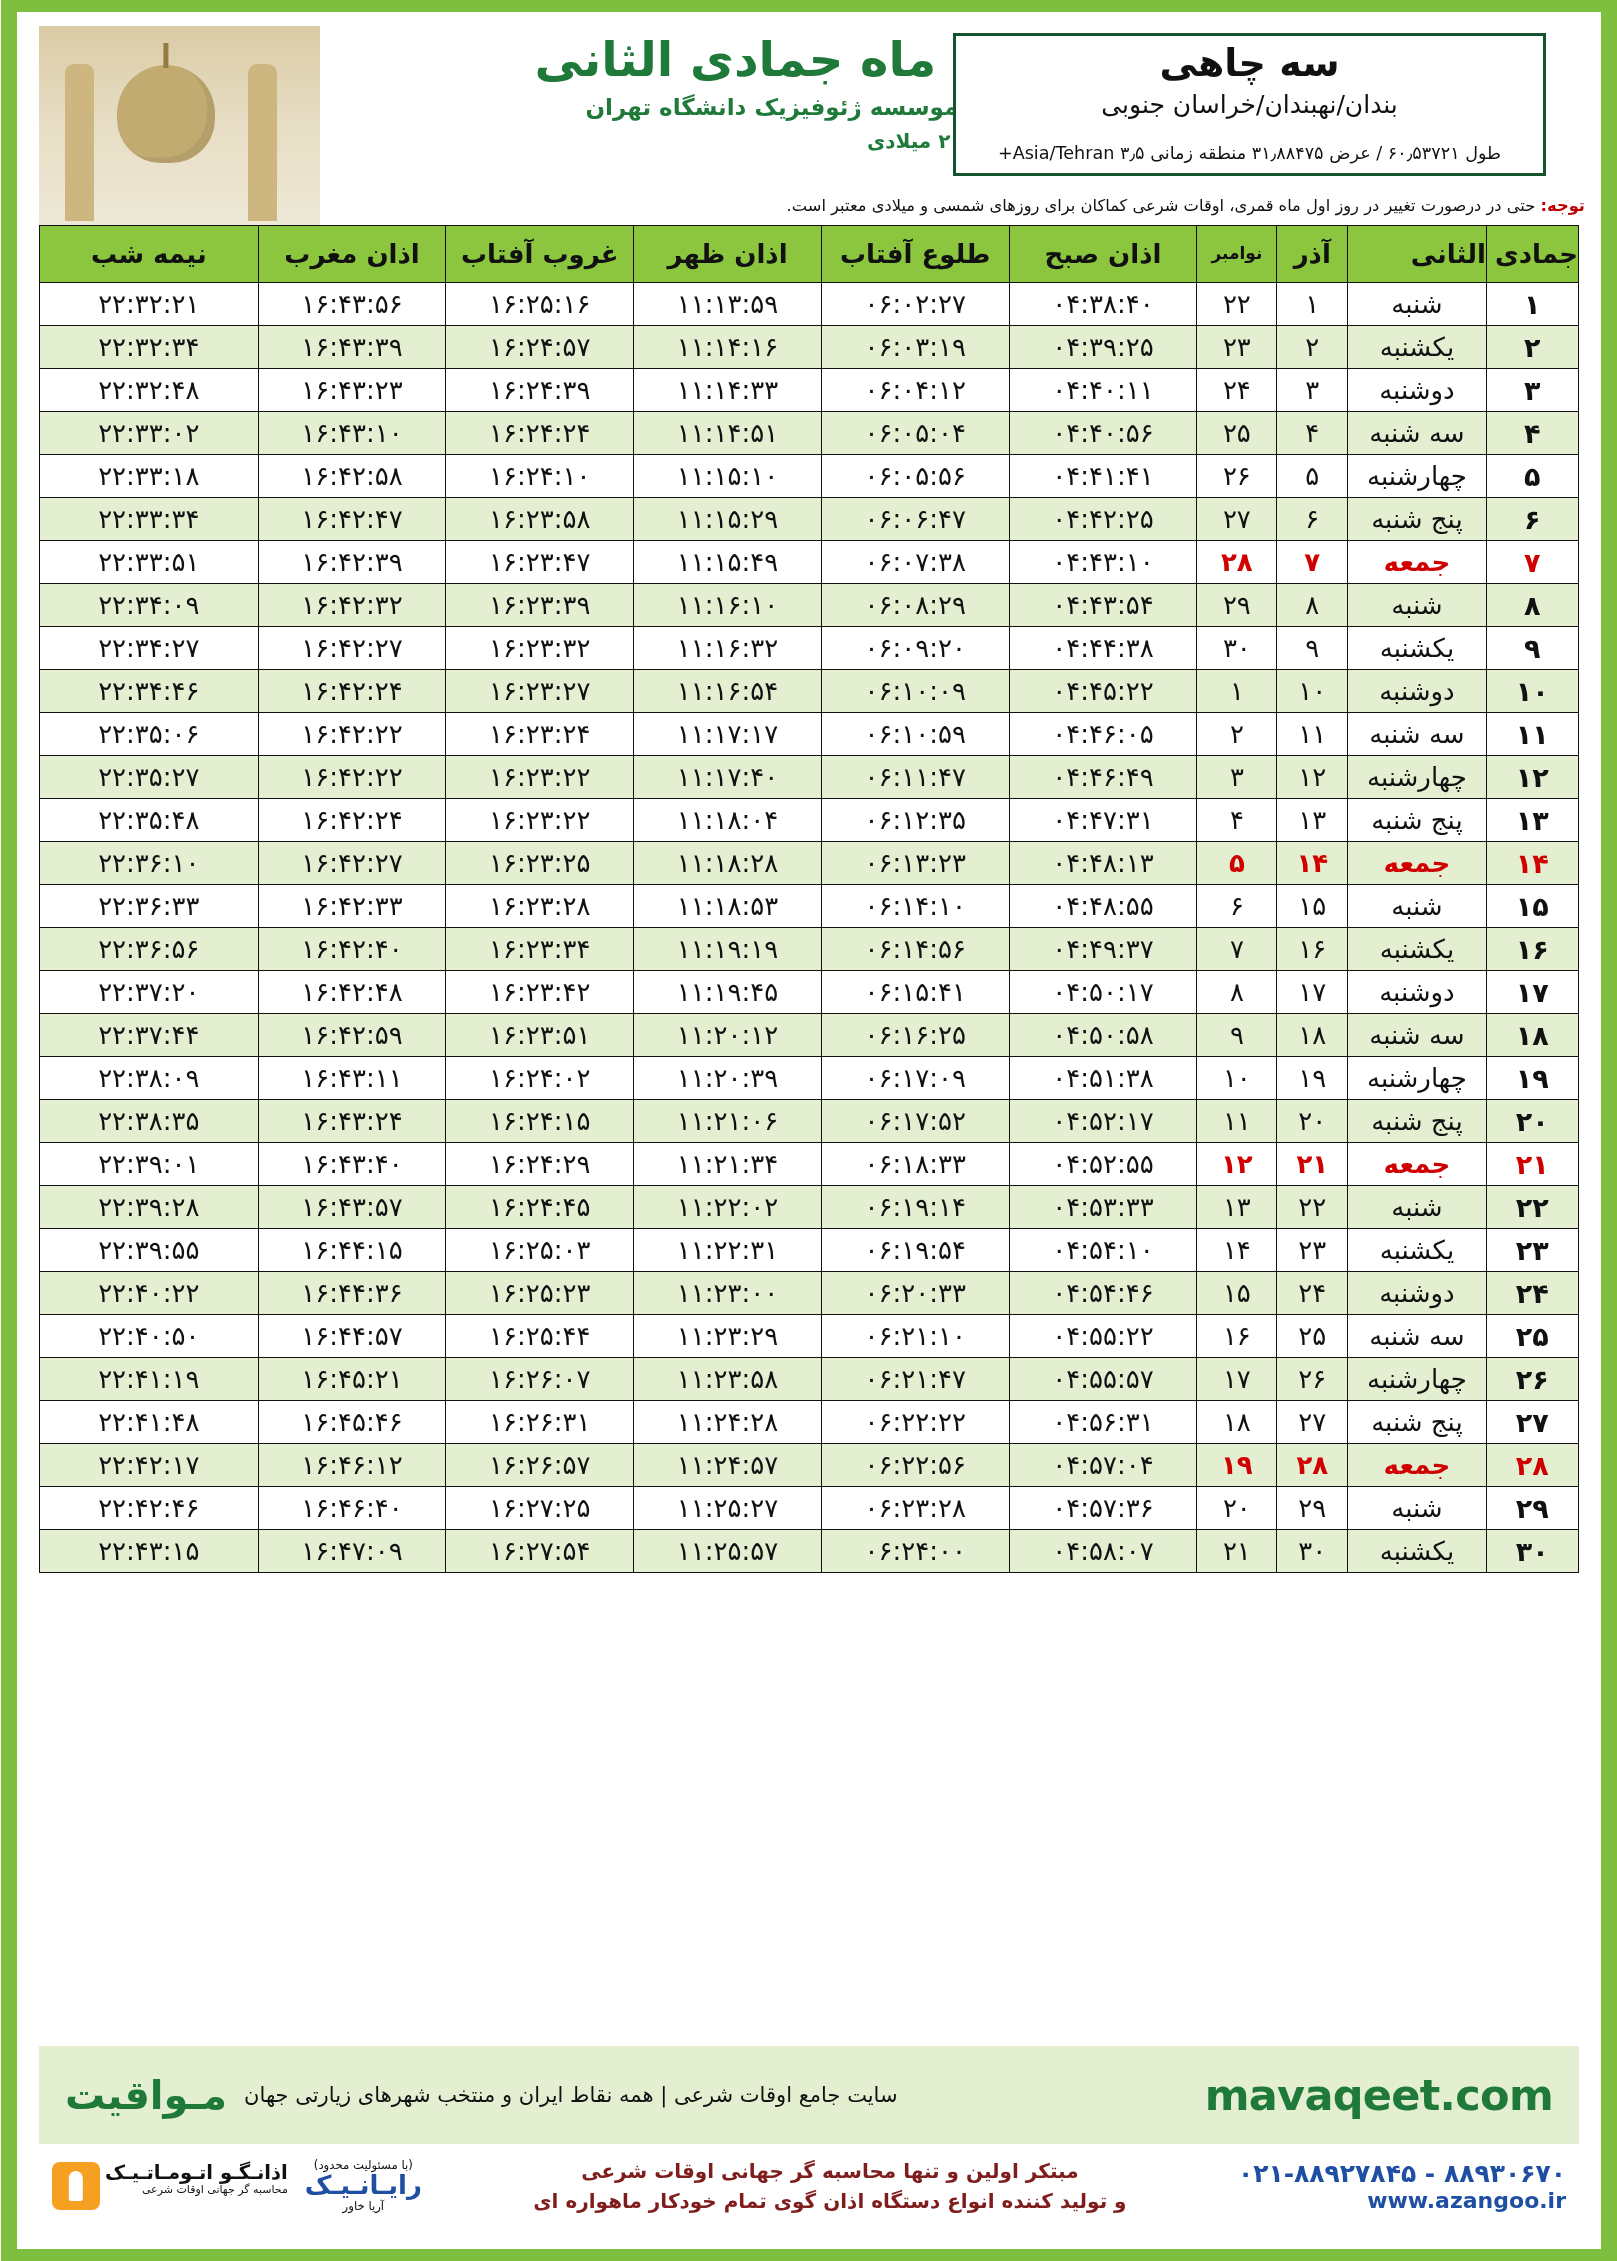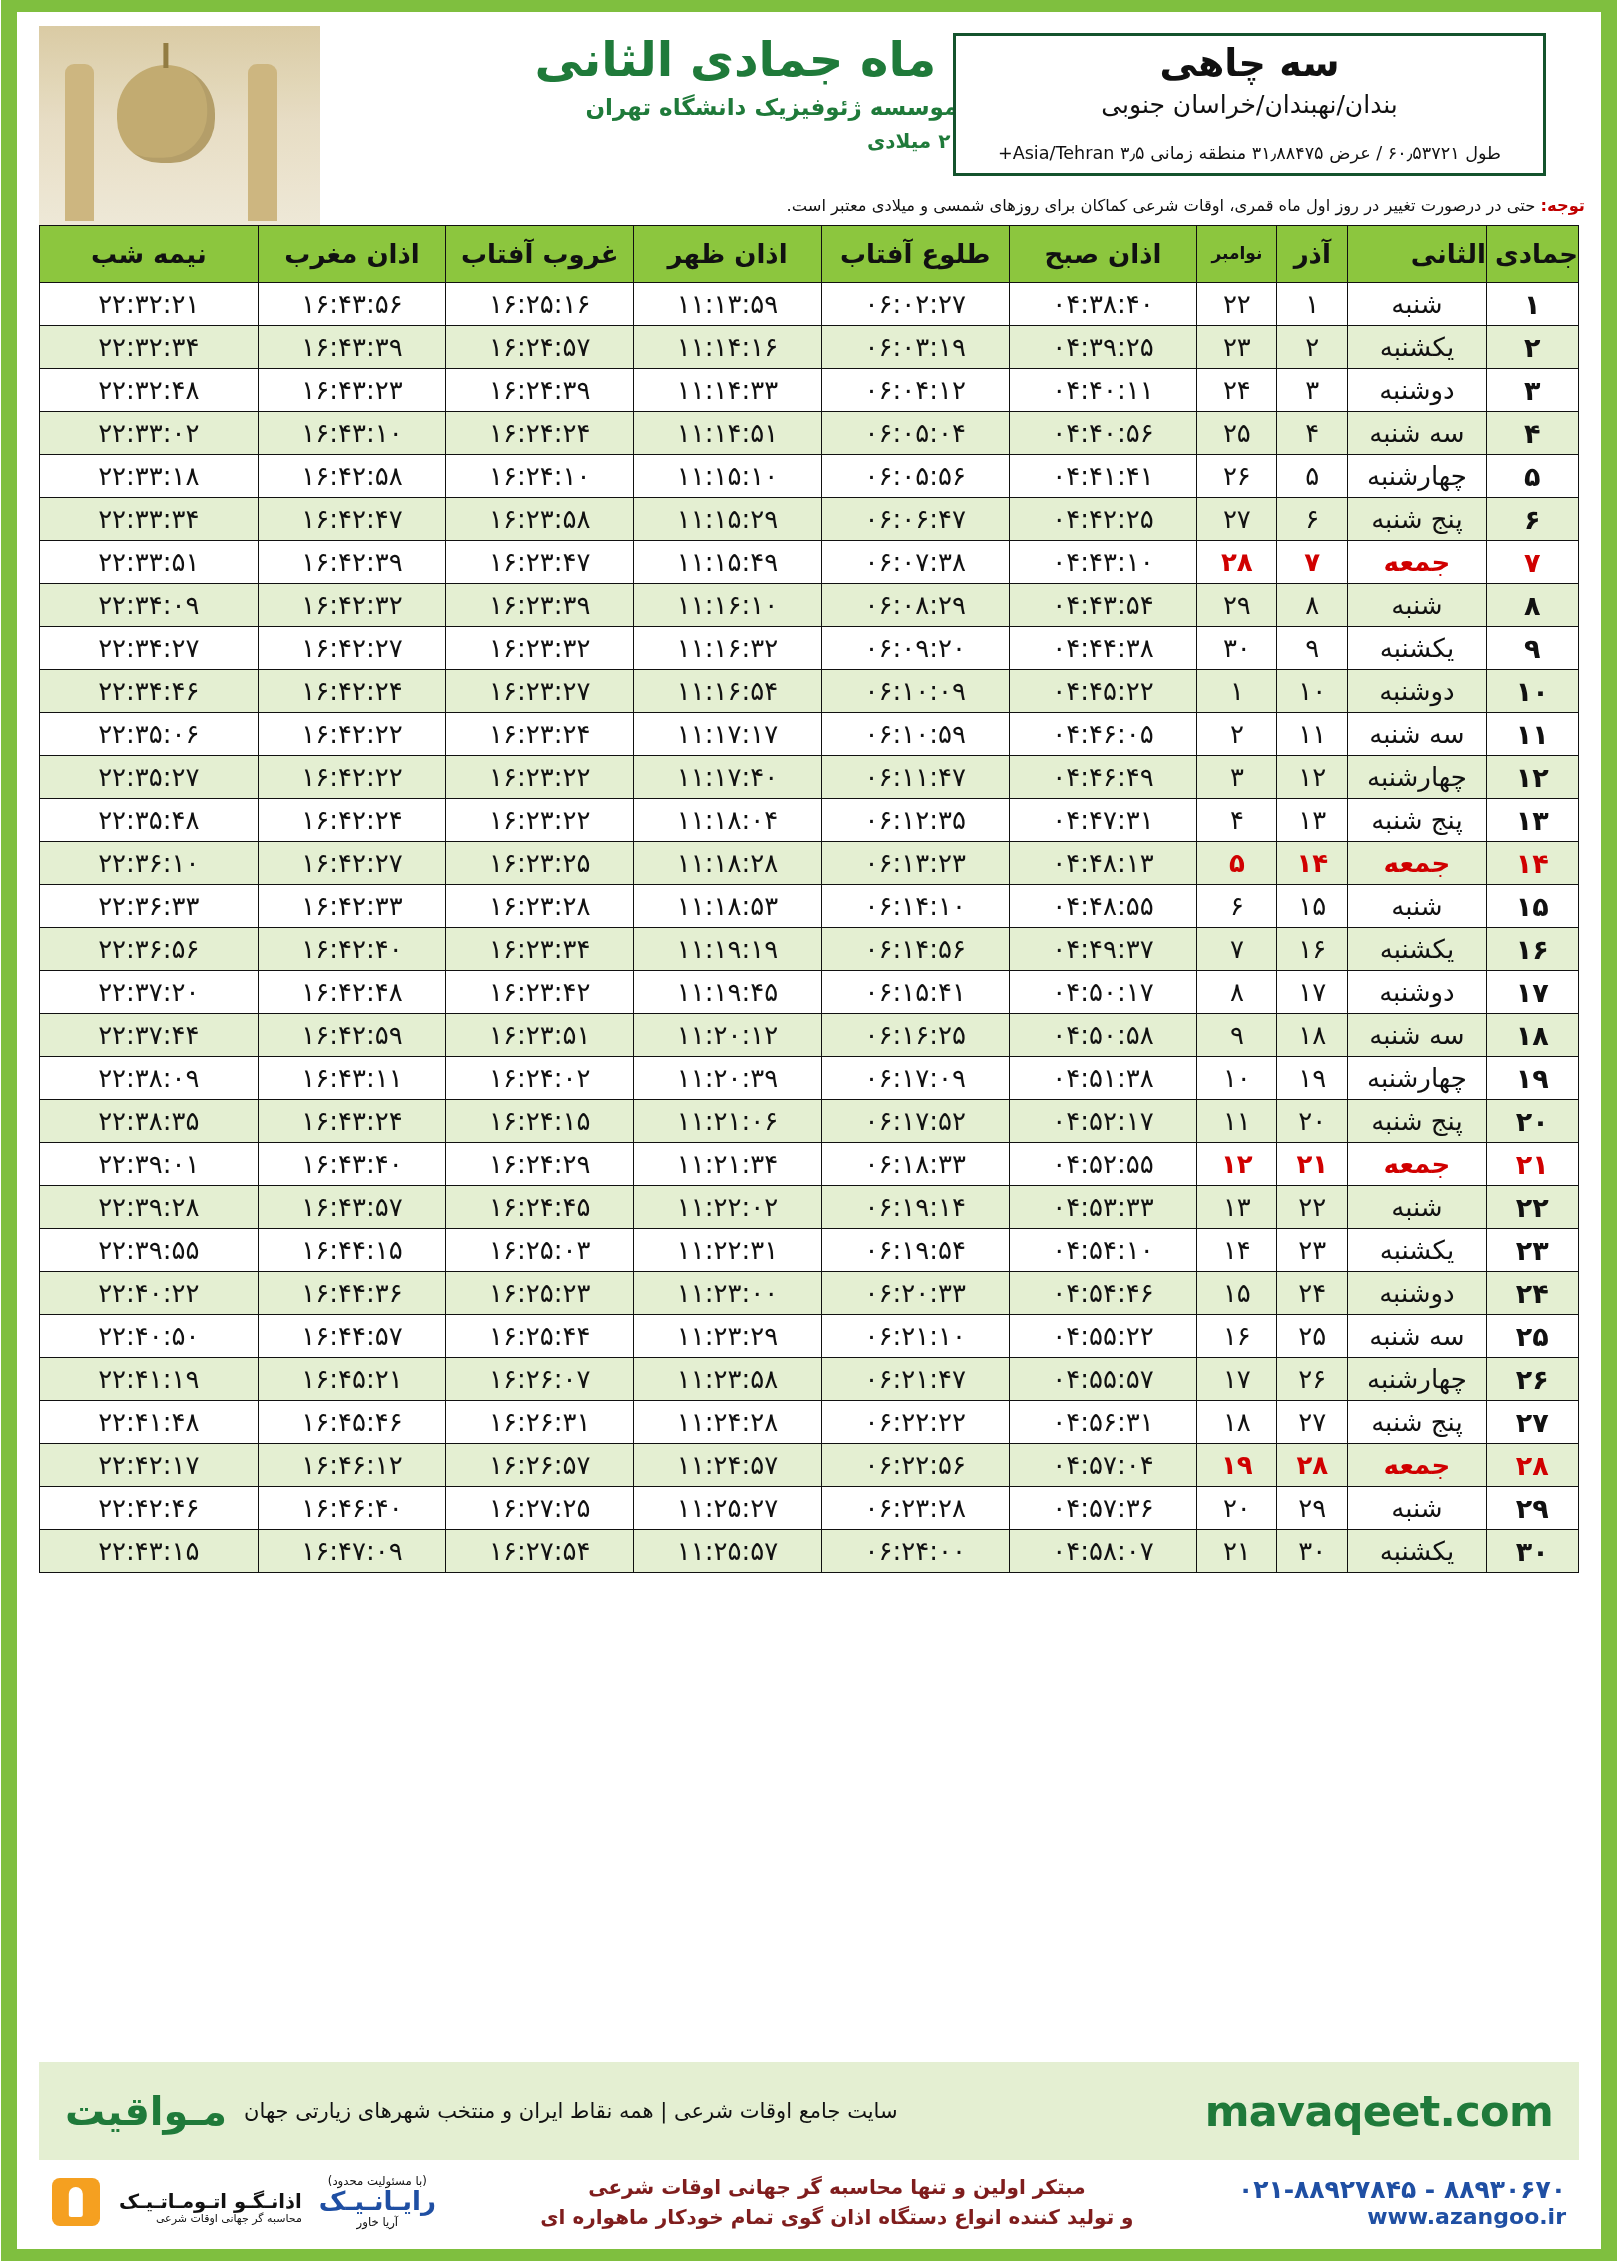--- a/index.html
+++ b/index.html
@@ -247,21 +247,20 @@
     position: relative;
     background: #e4efd2;
     height: 98px;
     display: flex;
     flex-direction: row-reverse;
     align-items: center;
     justify-content: space-between;
     padding: 0 26px;
     box-sizing: border-box;
     direction: rtl;
-    margin-top: 16px;
   }
   .brand-fa {
     font-size: 40px;
     font-weight: bold;
     color: #1f7a3a;
     direction: rtl;
   }
   .brand-tagline {
     font-size: 21px;
     color: #111;
@@ -307,22 +306,22 @@
   }
   .logos {
     display: flex;
     flex-direction: row-reverse;
     align-items: center;
     gap: 17px;
   }
   .logo-azangoo {
     display: flex;
     flex-direction: row-reverse;
-    align-items: flex-end;
-    gap: 19px;
+    align-items: flex-start;
+    gap: 5px;
   }
   .logo-mark {
     width: 48px; height: 48px;
     background: #f5a020;
     border-radius: 7.8px;
     position: relative;
   }
   .logo-mark:after {
     content: "";
     position: absolute;

